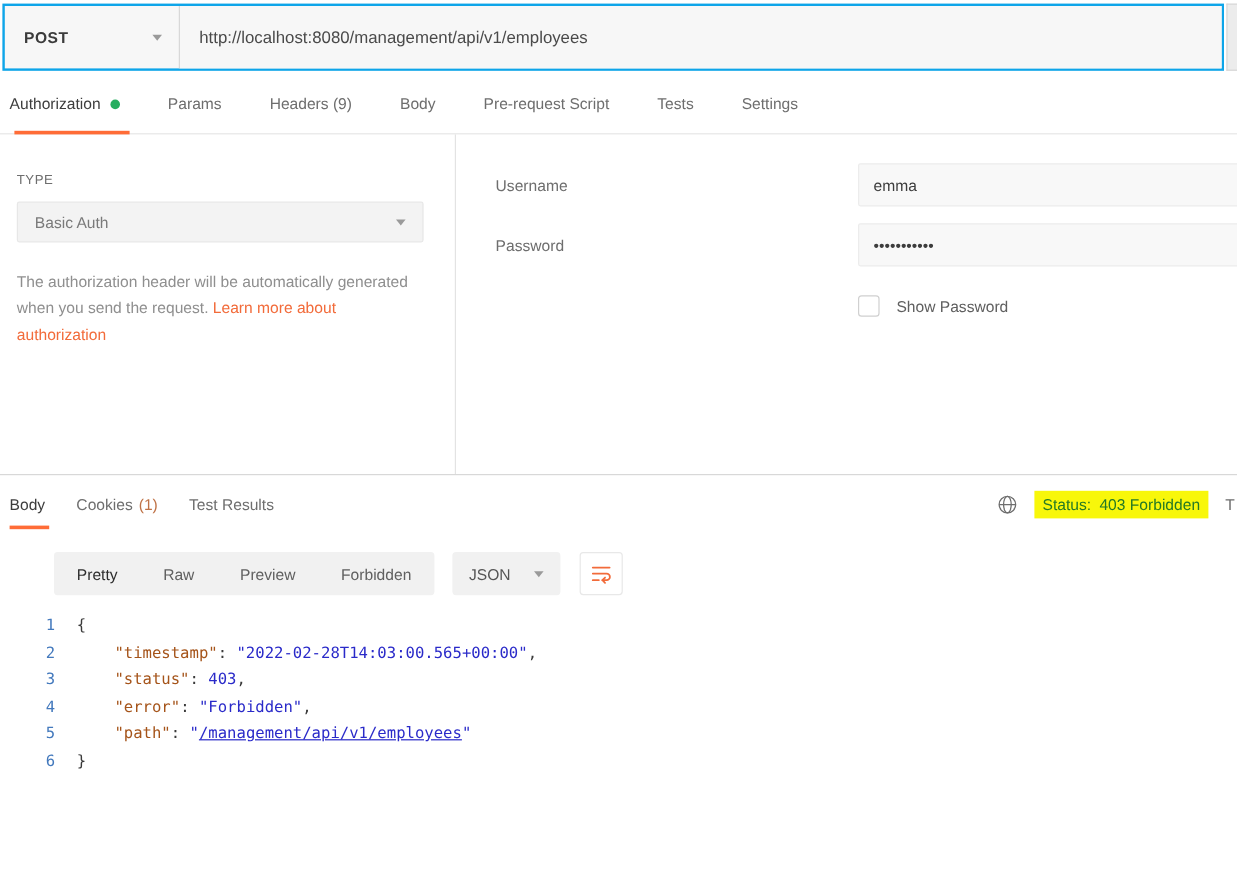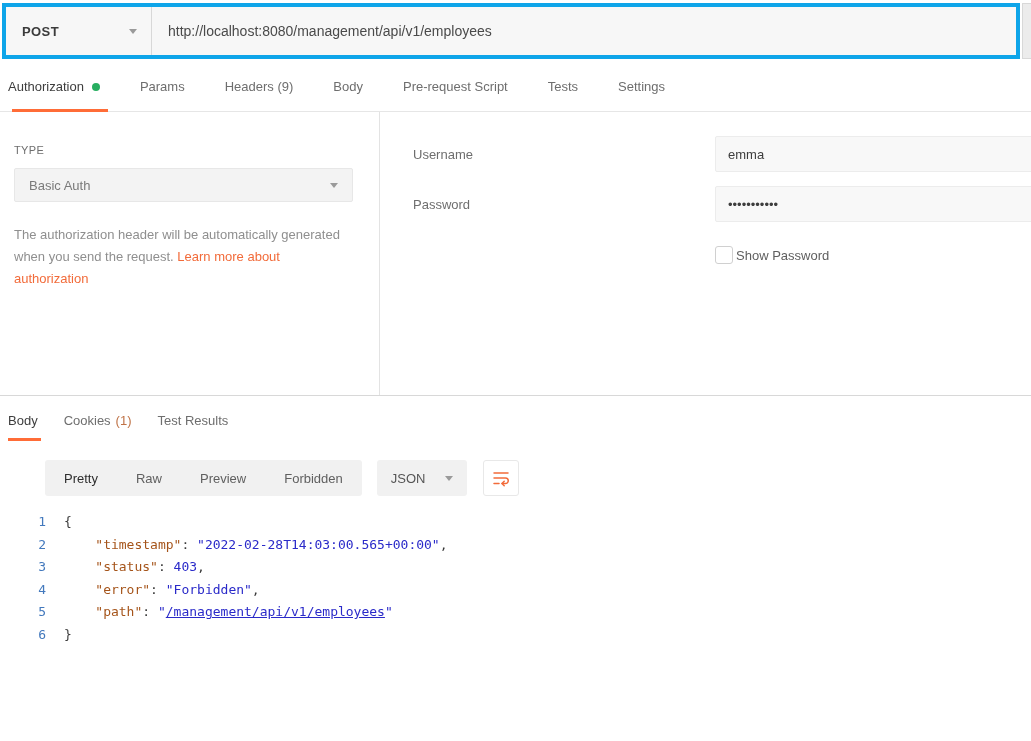--- a/index.html
+++ b/index.html
@@ -4,21 +4,21 @@
 <style>
   * { margin:0; padding:0; box-sizing:border-box; }
   html,body { width:1031px; height:741px; overflow:hidden; }
   body {
     font-family:"Liberation Sans", sans-serif;
     background:#ffffff; color:#333; position:relative; font-size:13px;
   }
 
   
   .top-row { display:flex; padding:3px 0 3px 2px; height:62px; align-items:stretch; }
-  .url-bar { flex:1; display:flex; border:4px solid #0ea5e9; background:#f7f7f7; }
+  .url-bar { flex:1; display:flex; border:2px solid #0ea5e9; background:#f7f7f7; }
   .method-select { width:146px; border-right:1px solid #d8d8d8; display:flex; align-items:center;
     justify-content:space-between; padding:0 14px 0 16px; cursor:pointer; }
   .method-label { font-size:13px; font-weight:bold; color:#3b3b3b; letter-spacing:.4px; }
   .chevron { width:0; height:0; border-left:4px solid transparent; border-right:4px solid transparent;
     border-top:5px solid #9a9a9a; flex:none; }
   .url-input { flex:1; background:#f7f7f7; border:none; outline:none; padding:0 16px;
     font-size:14px; color:#4a4a4a; font-family:"Liberation Sans", sans-serif; }
   .send-sliver { width:9px; margin-left:2px; background:#ececec; border:1px solid #d8d8d8; border-right:none; }
 
   
@@ -38,21 +38,21 @@
     display:flex; align-items:center; justify-content:space-between; padding:0 14px;
     font-size:13px; color:#7a7a7a; cursor:pointer; margin-bottom:22px; }
   .auth-desc { font-size:13px; color:#8f8f8f; line-height:22px; max-width:332px; }
   .auth-desc a { color:#f26b3a; text-decoration:none; cursor:pointer; }
   .auth-right { flex:1; padding-top:24px; }
   .field-row { display:flex; align-items:center; margin-bottom:14px; }
   .field-label { width:335px; flex:none; padding-left:33px; font-size:13px; color:#6e6e6e; }
   .field-input { flex:1; height:36px; background:#f8f8f8; border:1px solid #ececec; border-radius:2px;
     padding:0 12px; font-size:13px; color:#3d3d3d; outline:none; margin-right:-2px;
     font-family:"Liberation Sans", sans-serif; }
-  .show-pw-row { display:flex; align-items:center; margin-top:24px; padding-left:335px; gap:3px; }
+  .show-pw-row { display:flex; align-items:center; margin-top:24px; padding-left:335px; gap:14px; }
   .checkbox { width:18px; height:18px; border:1px solid #d0d0d0; border-radius:3px; background:#fff; cursor:pointer; flex:none; }
   .show-pw-label { font-size:13px; color:#5f5f5f; }
 
   
   .resp-tabs-bar { display:flex; align-items:center; height:48px; padding:0 2px 0 8px; }
   .resp-tabs { display:flex; height:100%; }
   .resp-tab { position:relative; display:flex; align-items:center; gap:5px; padding:0 13px;
     font-size:13px; color:#6e6e6e; cursor:pointer; }
   .resp-tab:first-child { padding-left:0; }
   .resp-tab .count { color:#bf7246; }
@@ -161,20 +161,34 @@
           <span>Body</span>
         </div>
         <div class="resp-tab">
           <span>Cookies</span>
           <span class="count">(1)</span>
         </div>
         <div class="resp-tab">
           <span>Test Results</span>
         </div>
       </div>
+    <div class="resp-right">
+      <span class="globe">
+        <svg width="17" height="17" viewBox="0 0 16 16" fill="none" stroke="#6e6e6e" stroke-width="1">
+          <circle cx="8" cy="8" r="6.5"></circle>
+          <ellipse cx="8" cy="8" rx="3" ry="6.5"></ellipse>
+          <path d="M1.5 8h13"></path>
+        </svg>
+      </span>
+      <span class="status-box">
+        <span>Status:</span>
+        <span>403 Forbidden</span>
+      </span>
+      <span class="time-cut">T</span>
+    </div>
   </div>
 
   <div class="view-bar">
     <div class="seg">
         <div class="seg-item active">Pretty</div>
         <div class="seg-item">Raw</div>
         <div class="seg-item">Preview</div>
         <div class="seg-item">Forbidden</div>
       </div>
     <div class="format-select">

